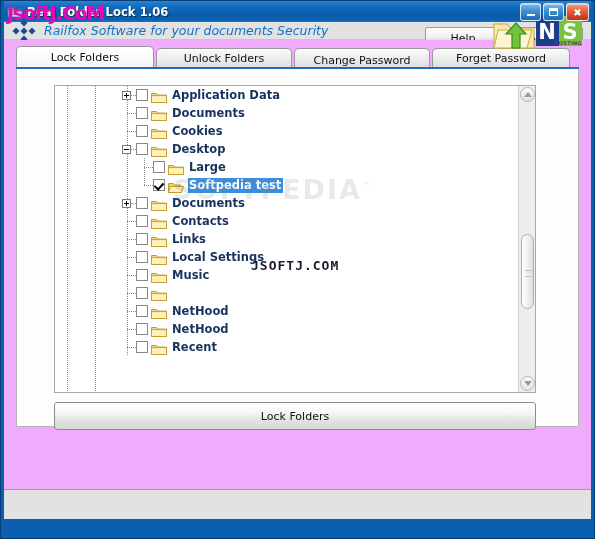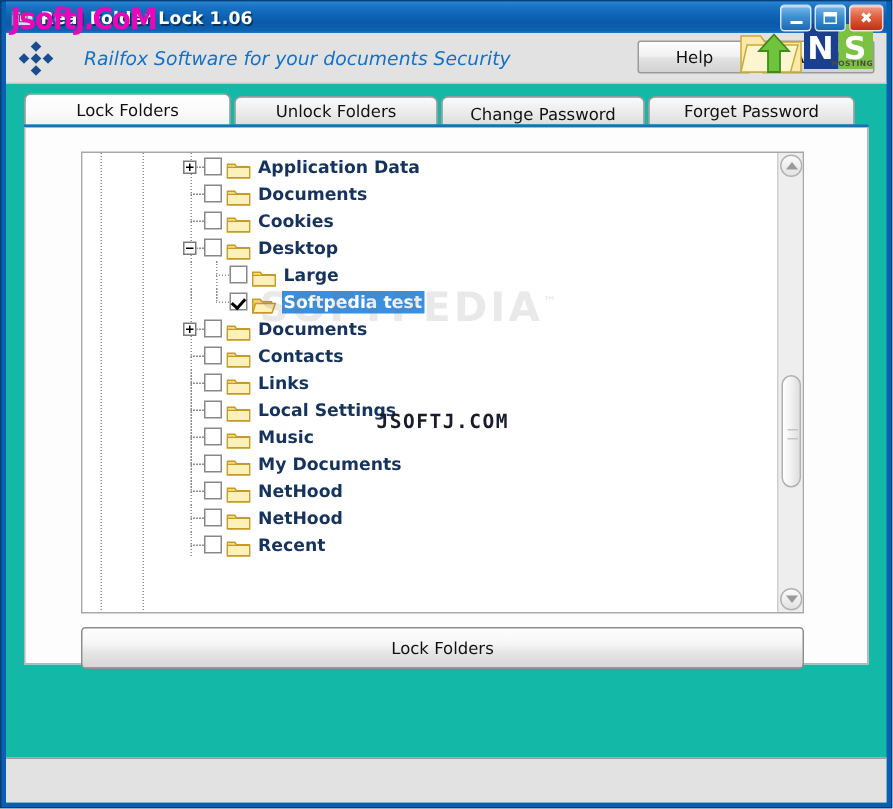--- a/index.html
+++ b/index.html
@@ -80,27 +80,26 @@
     font-size: 19px;
     color: #e908b8;
     letter-spacing: -1.2px;
     z-index: 30;
     transform: scaleY(1.05);
     pointer-events: none;
   }
 
   
   #header {
-    height: 34px;
+    height: 18px;
     background: #e2e2e2;
     display: flex;
     align-items: center;
     position: relative;
     border-bottom: 1px solid #c6c6c6;
-    gap: 12px;
   }
   #brand-icon { margin-left: 8px; width: 24px; height: 24px; position: relative; flex:0 0 auto; }
   #brand-text {
     margin-left: 8px;
     color: #1372c8;
     font-style: italic;
     font-size: 12.5px;
     font-family: "DejaVu Sans", sans-serif;
     white-space: nowrap;
   }
@@ -143,21 +142,21 @@
     right: 55px; top: -4px;
     width: 44px; height: 34px;
     z-index: 20;
     pointer-events: none;
   }
 
   
   #body {
     position: relative;
     height: calc(539px - 2px - 21px - 34px - 3px);
-    background: #14b8a6;
+    background: #f0abfc;
     padding-top: 6px;
   }
 
   
   #tabstrip {
     position: relative;
     height: 21px;
     margin: 0 12px;
     display: flex;
     align-items: flex-end;
@@ -647,21 +646,20 @@
                 <div class="indent" style="width: 64px;"></div>
                 <div class="elbow">
                   <div class="v"></div>
                   <div class="h"></div>
                 </div>
                 <div class="chk"></div>
                 <div class="folder"><svg width="16" height="13" viewBox="0 0 16 13">
                     <path d="M0.5 2.5h5l1.2 1.6h8.8v7.4H0.5z" fill="#f8dc80" stroke="#c59a27" stroke-width="1"></path>
                     <path d="M0.5 4.6h15v6.9H0.5z" fill="#fdf1bb" stroke="#c59a27" stroke-width=".9"></path>
                   </svg></div>
-                <span class="lbl">My Documents</span>
               </div>
               <div class="tree-row">
                 <div class="indent" style="width: 64px;"></div>
                 <div class="elbow">
                   <div class="v"></div>
                   <div class="h"></div>
                 </div>
                 <div class="chk"></div>
                 <div class="folder"><svg width="16" height="13" viewBox="0 0 16 13">
                     <path d="M0.5 2.5h5l1.2 1.6h8.8v7.4H0.5z" fill="#f8dc80" stroke="#c59a27" stroke-width="1"></path>

